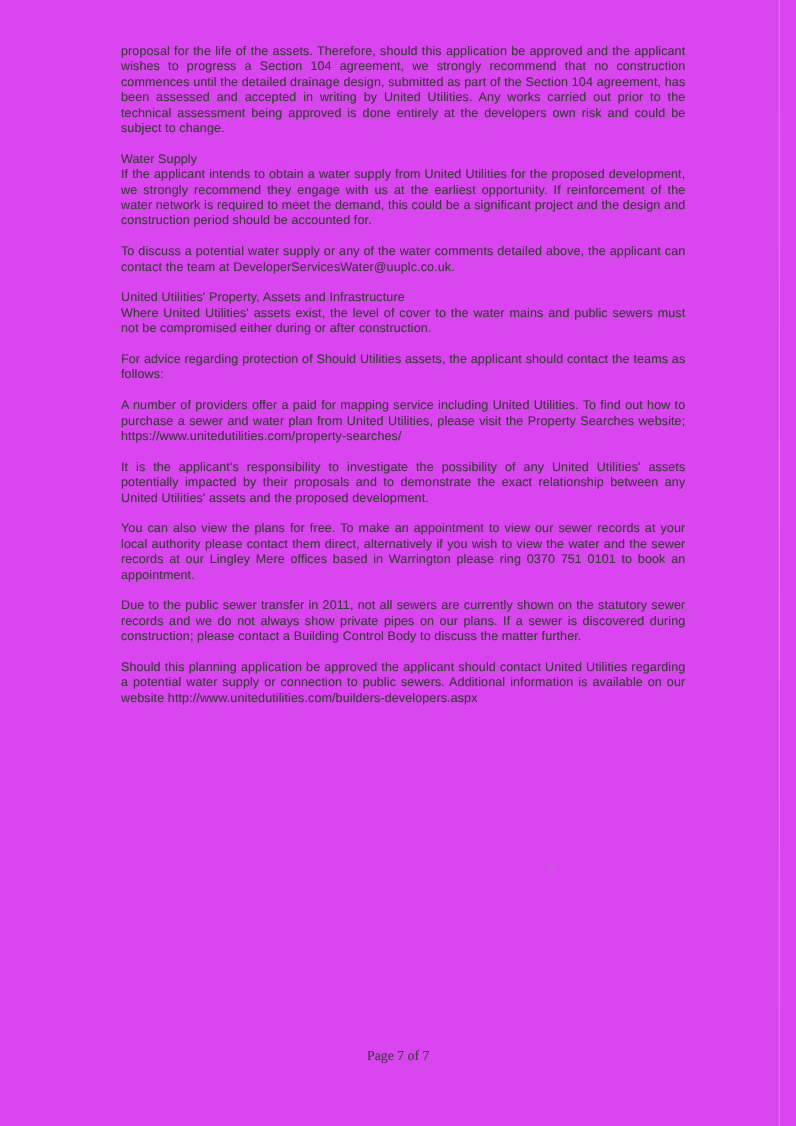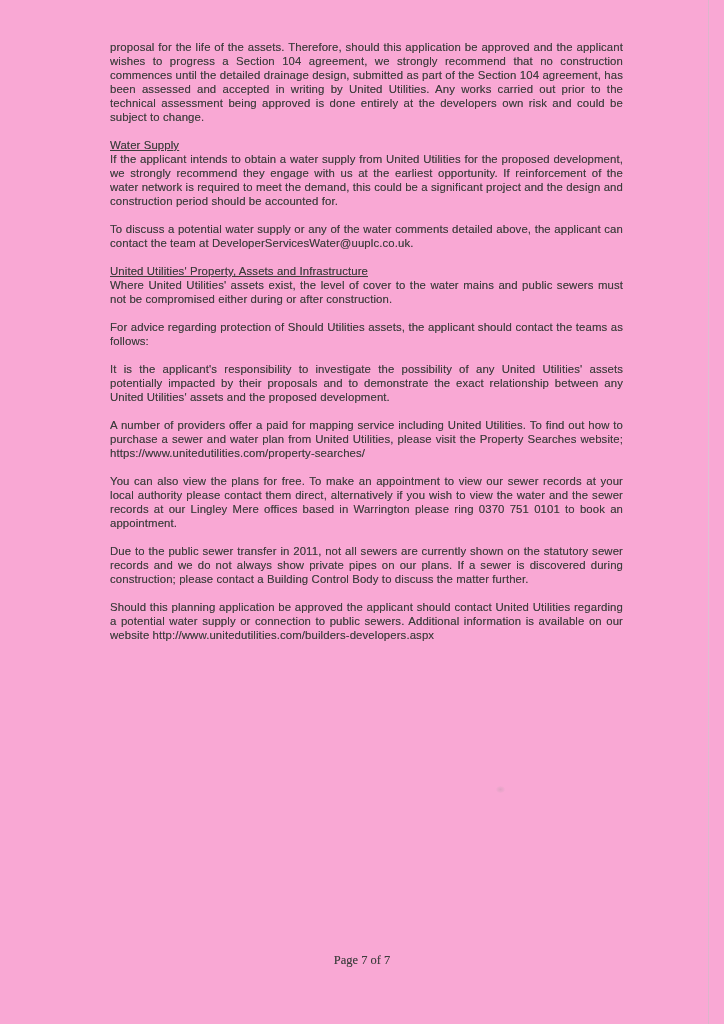--- a/index.html
+++ b/index.html
@@ -5,36 +5,36 @@
   * { margin: 0; padding: 0; box-sizing: border-box; }
   html, body {
     width: 724px; height: 1024px;
     background: #ffffff;
     overflow: hidden;
     font-family: "Liberation Sans", sans-serif;
   }
   .page {
     position: relative;
     width: 724px; height: 1024px;
-    background: #f9a8d4;
+    background: #d946ef;
   }
   .content {
     position: absolute;
     left: 110px; top: 40px;
     width: 513px;
     color: #3c3c3c;
     font-size: 11.4px;
     line-height: 14px;
     text-align: justify;
     text-justify: inter-word;
     letter-spacing: 0.1px;
     text-shadow: 0 0 0.4px rgba(70,70,70,0.55);
   }
   .para { margin-bottom: 14px; }
-  .heading { text-align: left; margin-bottom: 0; text-decoration: underline; }
+  .heading { text-align: left; margin-bottom: 0; }
   .attached { margin-top: 0; }
   .contact-line { text-align: left; margin-bottom: 0; }
   .contact-block { margin-bottom: 14px; }
   .footer {
     position: absolute;
     left: 0; top: 953px;
     width: 724px;
     text-align: center;
     font-family: "Liberation Serif", serif;
     font-size: 12.5px;
@@ -71,22 +71,22 @@
     </div>
 
     <div>
       <p class="heading">United Utilities' Property, Assets and Infrastructure</p>
       <p class="para attached">Where United Utilities' assets exist, the level of cover to the water mains and public sewers must not be compromised either during or after construction.</p>
       <p class="para">For advice regarding protection of Should Utilities assets, the applicant should contact the teams as follows:</p>
 
       <div class="contact-block">
       </div>
 
+      <p class="para">A number of providers offer a paid for mapping service including United Utilities. To find out how to purchase a sewer and water plan from United Utilities, please visit the Property Searches website; https://www.unitedutilities.com/property-searches/</p>
       <p class="para">It is the applicant's responsibility to investigate the possibility of any United Utilities' assets potentially impacted by their proposals and to demonstrate the exact relationship between any United Utilities' assets and the proposed development.</p>
-      <p class="para">A number of providers offer a paid for mapping service including United Utilities. To find out how to purchase a sewer and water plan from United Utilities, please visit the Property Searches website; https://www.unitedutilities.com/property-searches/</p>
       <p class="para">You can also view the plans for free. To make an appointment to view our sewer records at your local authority please contact them direct, alternatively if you wish to view the water and the sewer records at our Lingley Mere offices based in Warrington please ring 0370 751 0101 to book an appointment.</p>
       <p class="para">Due to the public sewer transfer in 2011, not all sewers are currently shown on the statutory sewer records and we do not always show private pipes on our plans. If a sewer is discovered during construction; please contact a Building Control Body to discuss the matter further.</p>
       <p class="para">Should this planning application be approved the applicant should contact United Utilities regarding a potential water supply or connection to public sewers. Additional information is available on our website http://www.unitedutilities.com/builders-developers.aspx</p>
     </div>
 
   </div>
 
   <div class="scan-artifact"></div>
   <div class="scan-edge-line"></div>
 

